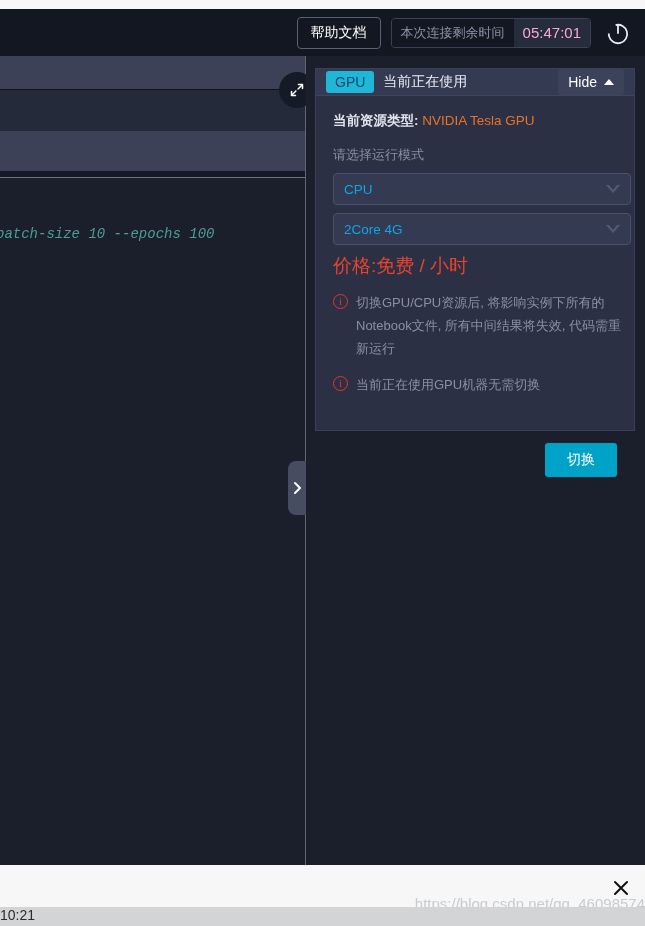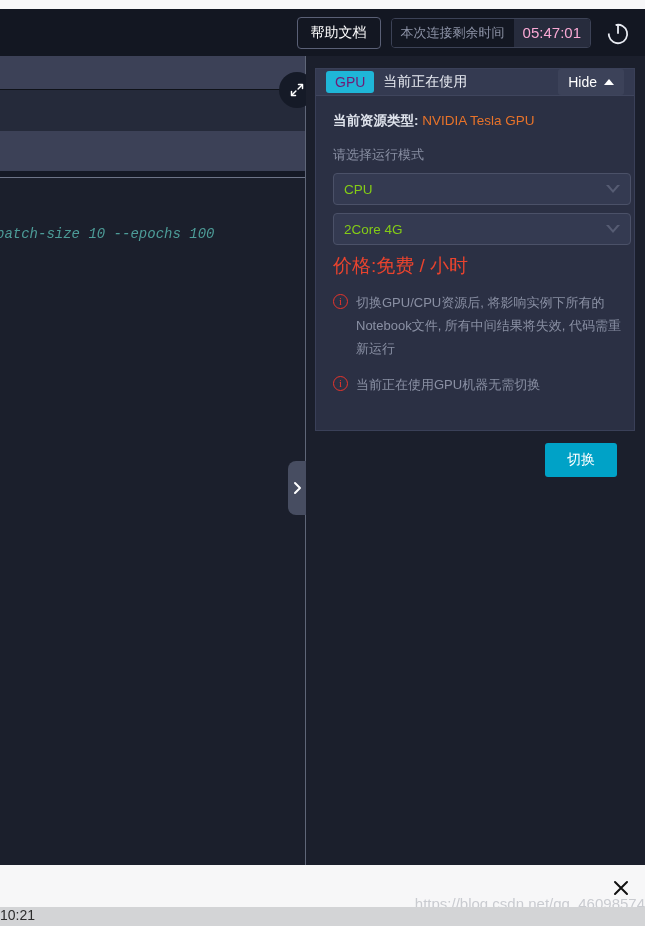--- a/index.html
+++ b/index.html
@@ -81,21 +81,21 @@
   .gpu-panel {
     position:absolute; left:315px; top:68px; width:320px; height:363px;
     background:#2b3044; border:1px solid #3a4058;
     display:flex; flex-direction:column;
   }
   .gpu-head {
     height:41px; background:#343a51; border-bottom:1px solid #3f455d;
     display:flex; align-items:center; padding:0 10px; gap:9px;
   }
   .gpu-badge {
-    background:#1fb6d8; color:#701a75; font-size:14px;
+    background:#1fb6d8; color:#0c4a6e; font-size:14px;
     padding:3px 9px; border-radius:3px; line-height:1.2;
   }
   .gpu-head-title { color:#e9ecf3; font-size:14px; flex:1; }
   .hide-btn {
     background:#3c4259; color:#ffffff; font-size:14px;
     border:none; border-radius:3px; padding:5px 10px;
     display:flex; align-items:center; gap:7px; cursor:pointer;
   }
   .chev-up {
     width:0;height:0;border-left:5px solid transparent;border-right:5px solid transparent;
@@ -106,21 +106,21 @@
 
   .res-line { font-size:13.5px; margin-bottom:16px; }
   .res-label { color:#dfe3ec; font-weight:bold; }
   .res-value { color:#e8732a; }
 
   .mode-label { color:#8a90a4; font-size:13px; margin-bottom:9px; }
 
   .select-box {
     position:relative; height:32px; border:1px solid #4b5168; border-radius:4px;
     background:#343a51; display:flex; align-items:center;
-    padding:0 30px 0 10px; color:#84cc16; font-size:13.5px;
+    padding:0 30px 0 10px; color:#0ea5e9; font-size:13.5px;
     margin-bottom:8px; cursor:pointer;
   }
   .sel-chev {
     position:absolute; right:10px; top:11px;
     width:0;height:0;border-left:7px solid transparent;border-right:7px solid transparent;
     border-top:8px solid #565c73;
   }
   .sel-chev::after{
     content:""; position:absolute; left:-5px; top:-9px;
     width:0;height:0;border-left:5px solid transparent;border-right:5px solid transparent;

